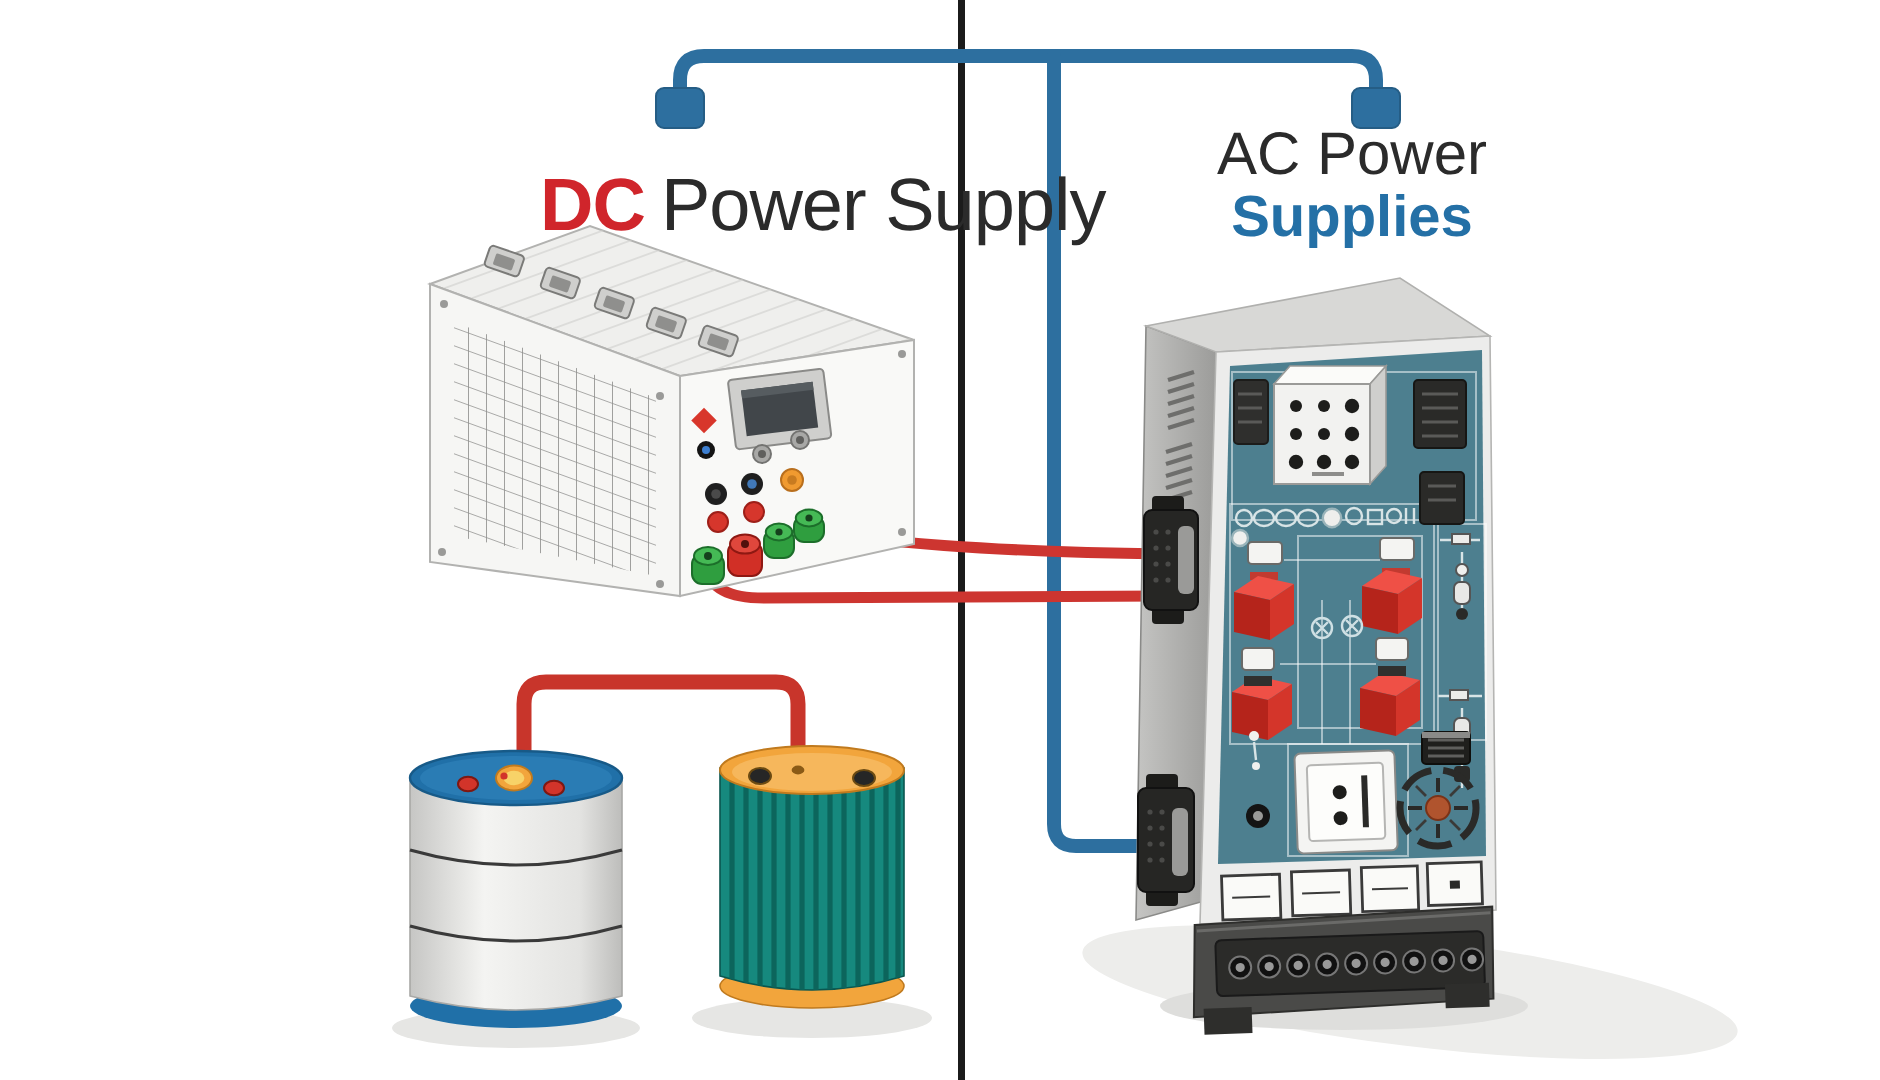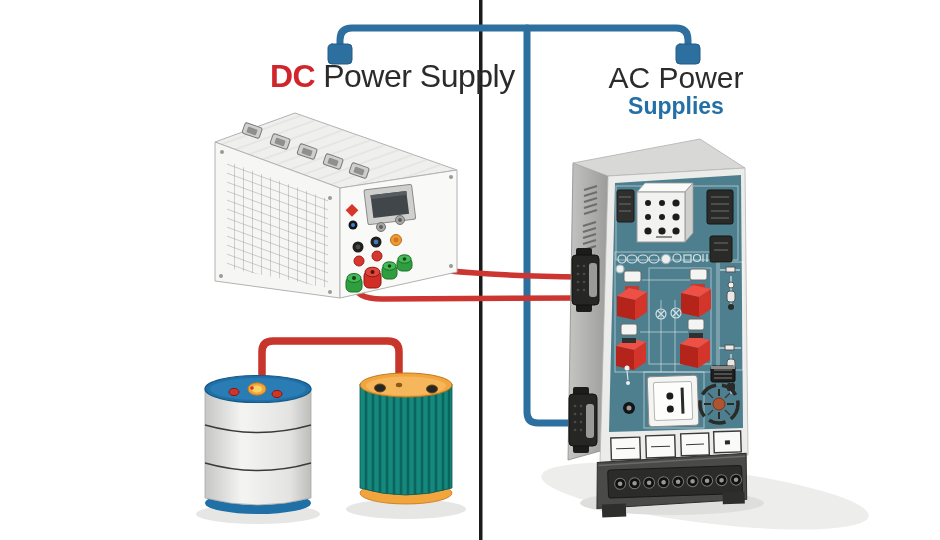--- a/index.html
+++ b/index.html
@@ -1,24 +1,24 @@
 <!DOCTYPE html>
 <html><head>
 <meta charset="utf-8">
 <style>
   html,body{margin:0;padding:0;background:#ffffff;}
   #stage{position:relative;width:940px;height:540px;background:#ffffff;overflow:hidden;
          font-family:"Liberation Sans", sans-serif;}
   #stage svg{position:absolute;left:0;top:0;}
   .title{position:absolute;white-space:nowrap;}
-  #dc-title{left:270px;top:58px;font-size:32px;color:#2b2b2b;letter-spacing:-0.5px;}
+  #dc-title{left:270px;top:82px;font-size:37px;color:#2b2b2b;letter-spacing:-0.5px;}
   #dc-title .dc-red{color:#d0252b;font-weight:700;margin-right:8px;}
   #ac-title{left:600px;top:62px;width:152px;text-align:center;line-height:1.06;}
   #ac-title .ac-line1{font-size:30px;color:#2b2b2b;font-weight:500;}
-  #ac-title .ac-line2{font-size:23px;color:#2470a6;font-weight:700;}
+  #ac-title .ac-line2{font-size:29px;color:#2470a6;font-weight:700;}
 </style>
 </head>
 <body>
 
 <div id="stage">
 
 <svg width="940" height="540" viewBox="0 0 940 540">
   <defs>
     <pattern id="mesh" width="9" height="9" patternUnits="userSpaceOnUse" patternTransform="skewY(20)">
       <path d="M9 0H0V9" fill="none" stroke="#90908e" stroke-width="0.8"></path>

